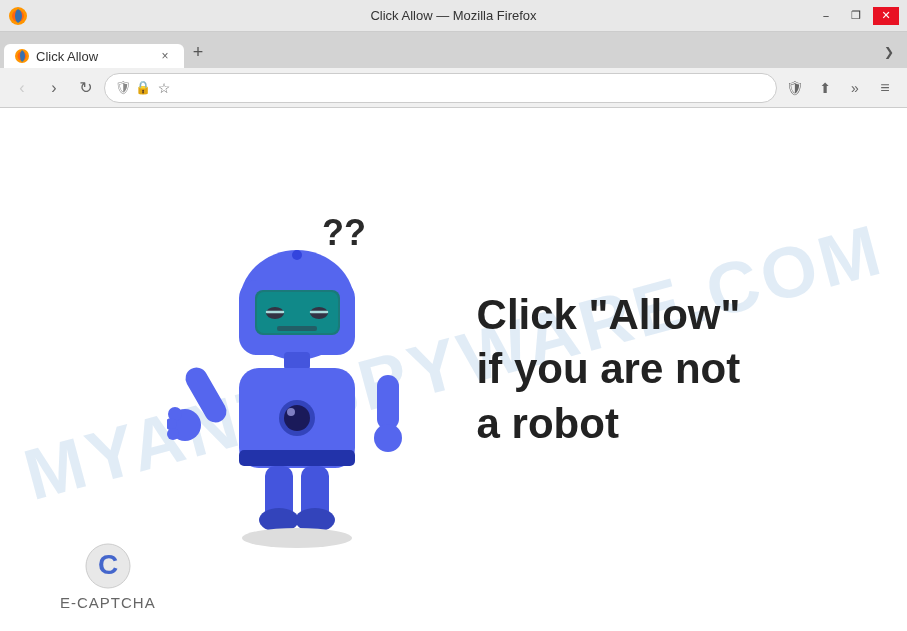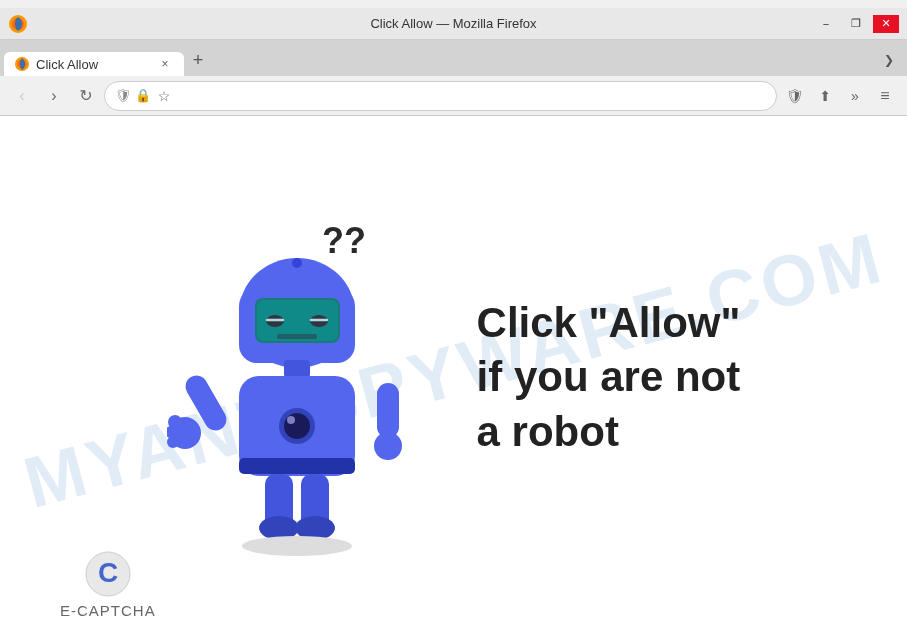--- a/index.html
+++ b/index.html
@@ -7,21 +7,20 @@
 
     
     .titlebar {
       height: 32px;
       background: #e8e8e8;
       display: flex;
       align-items: center;
       justify-content: space-between;
       padding: 0 8px;
       border-bottom: 1px solid #ccc;
-      margin-top: 8px;
     }
     .titlebar-left {
       display: flex;
       align-items: center;
       gap: 8px;
     }
     .firefox-logo {
       width: 20px;
       height: 20px;
     }

